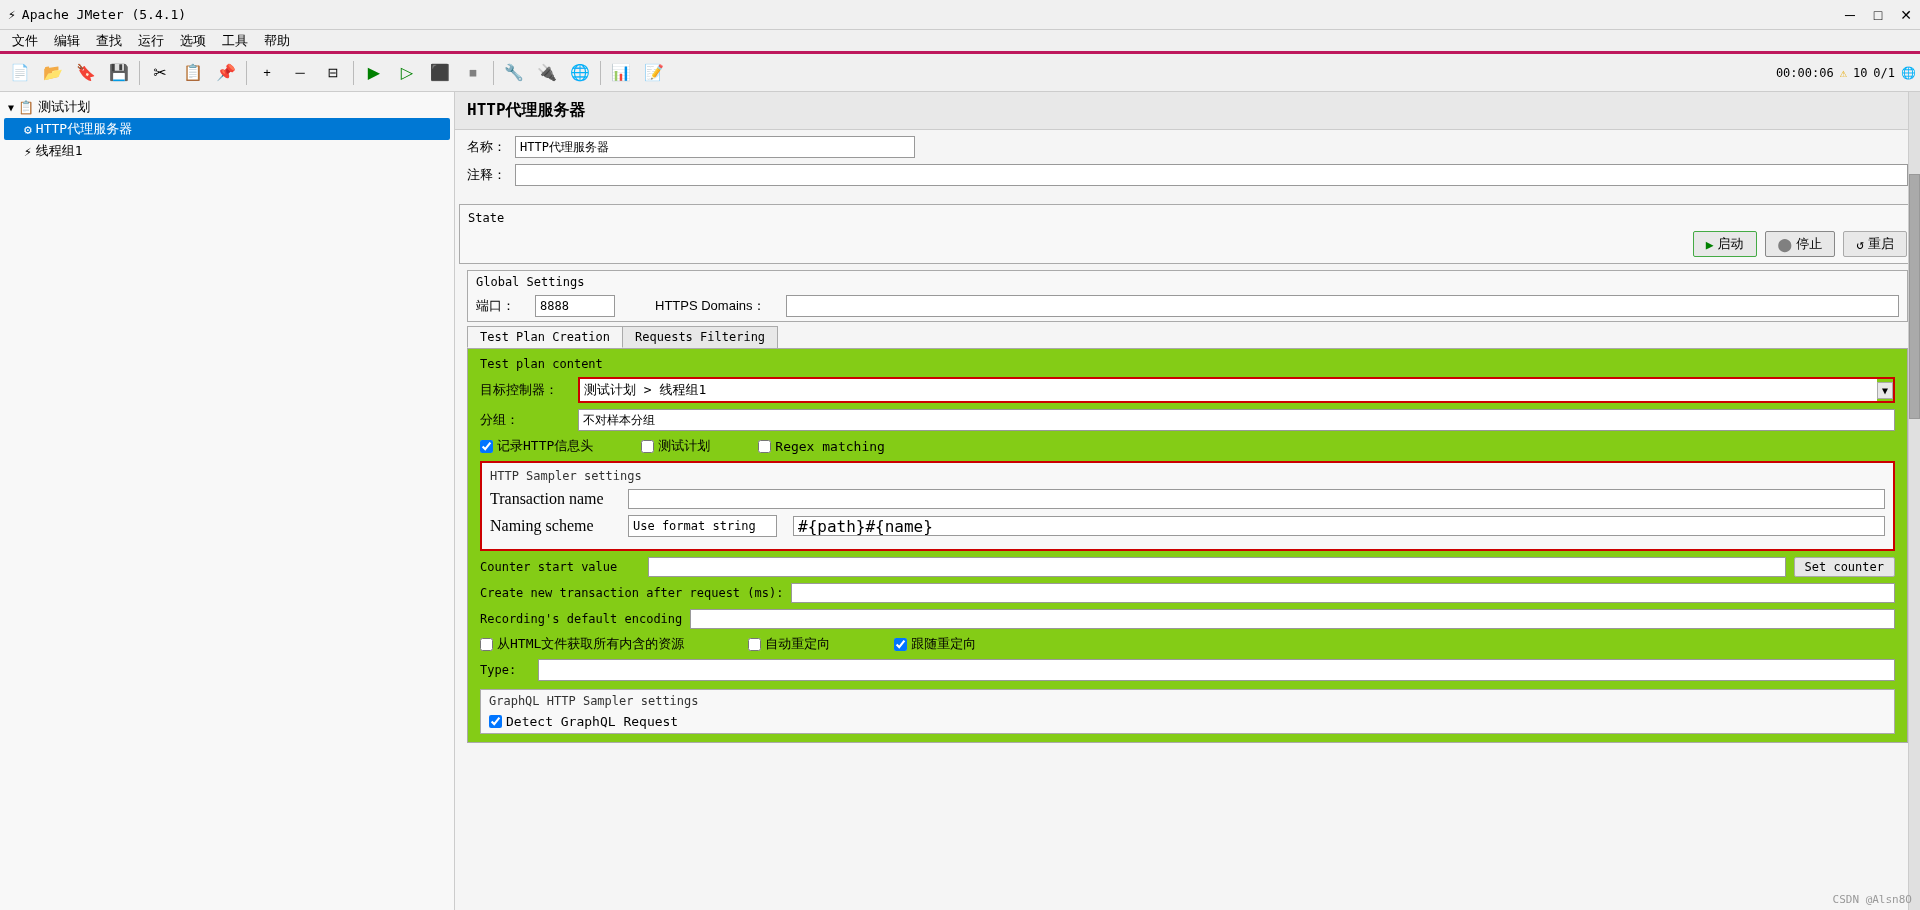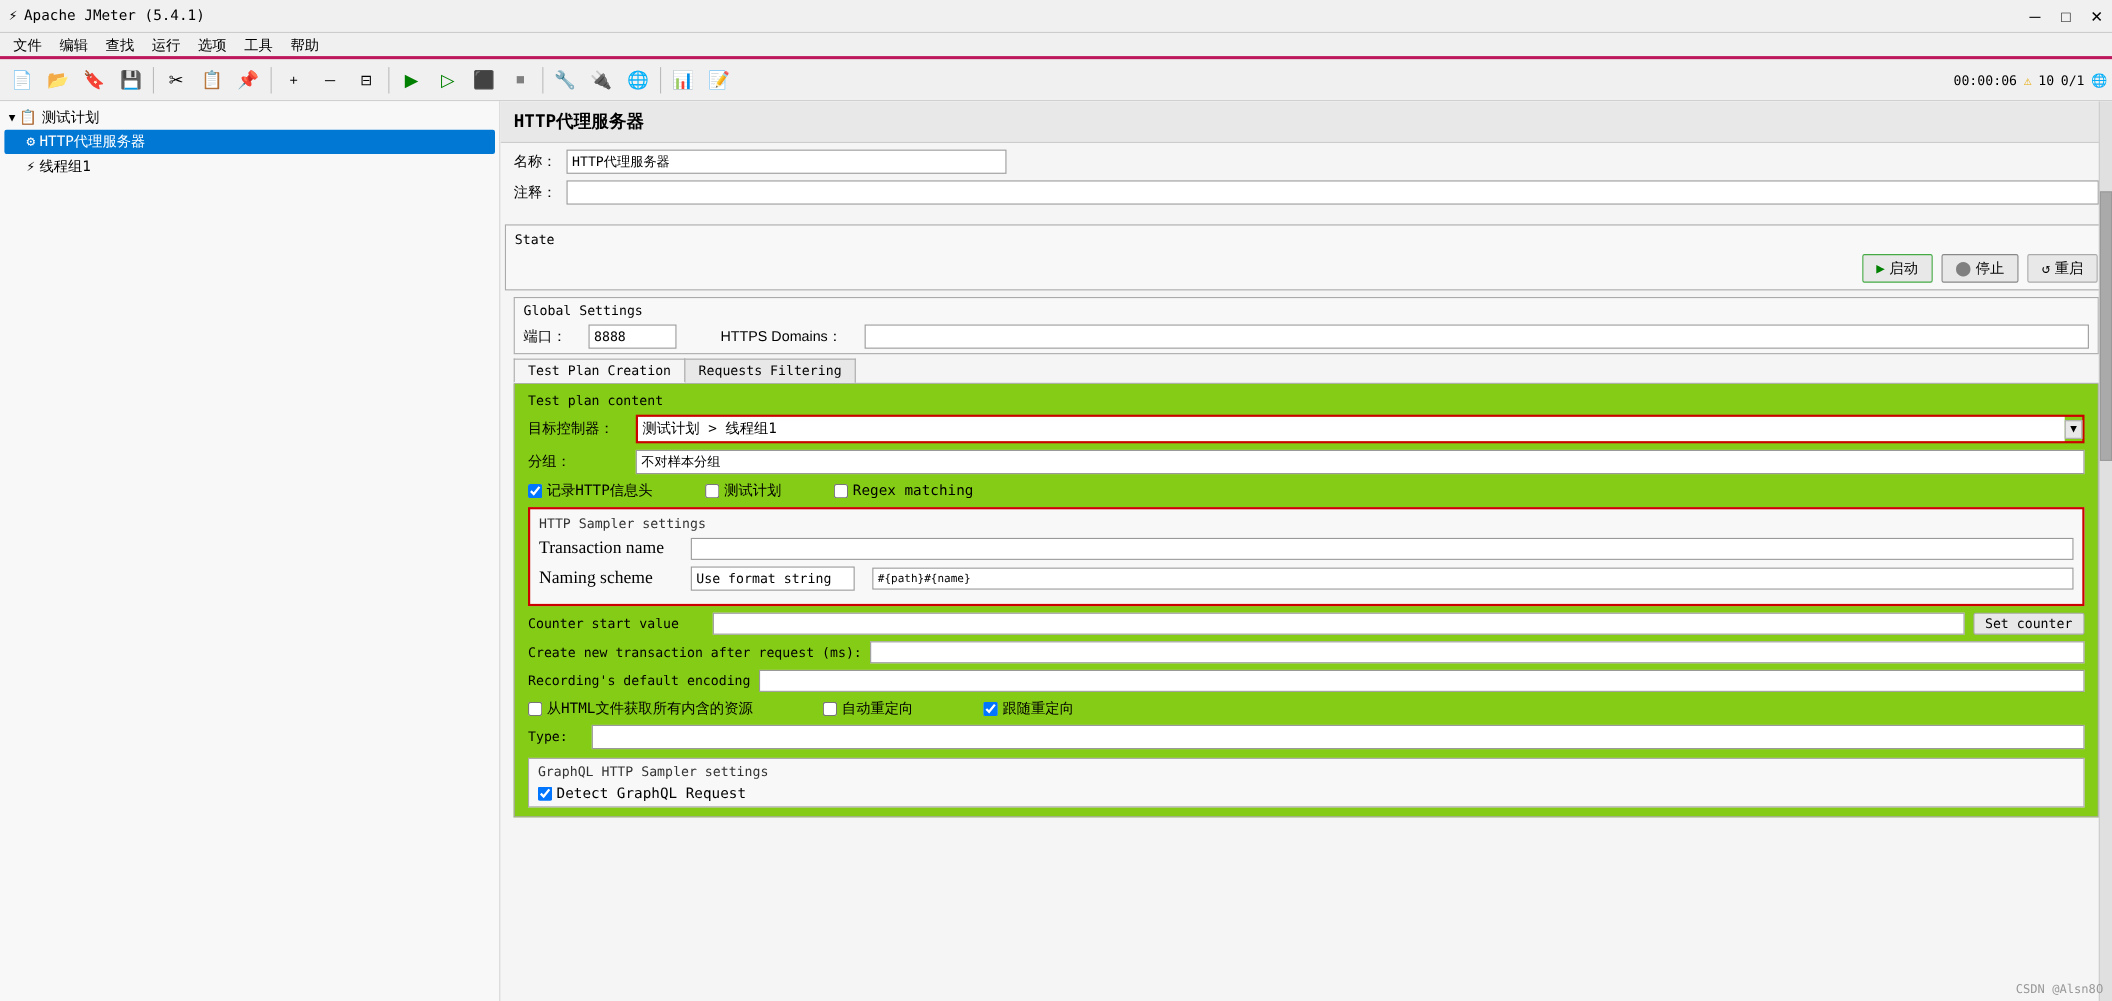--- a/index.html
+++ b/index.html
@@ -261,21 +261,21 @@
     .sampler-label {
       font-size: 16px;
       font-family: Liberation Serif, serif;
       min-width: 130px;
     }
     .sampler-input {
       border: 1px solid #999;
       background: white;
       height: 20px;
       padding: 0 4px;
-      font-size: 10px;
+      font-size: 16px;
       font-family: monospace;
       width: 300px;
     }
     .counter-row {
       display: flex;
       align-items: center;
       gap: 8px;
       margin-bottom: 6px;
     }
     .counter-label {

